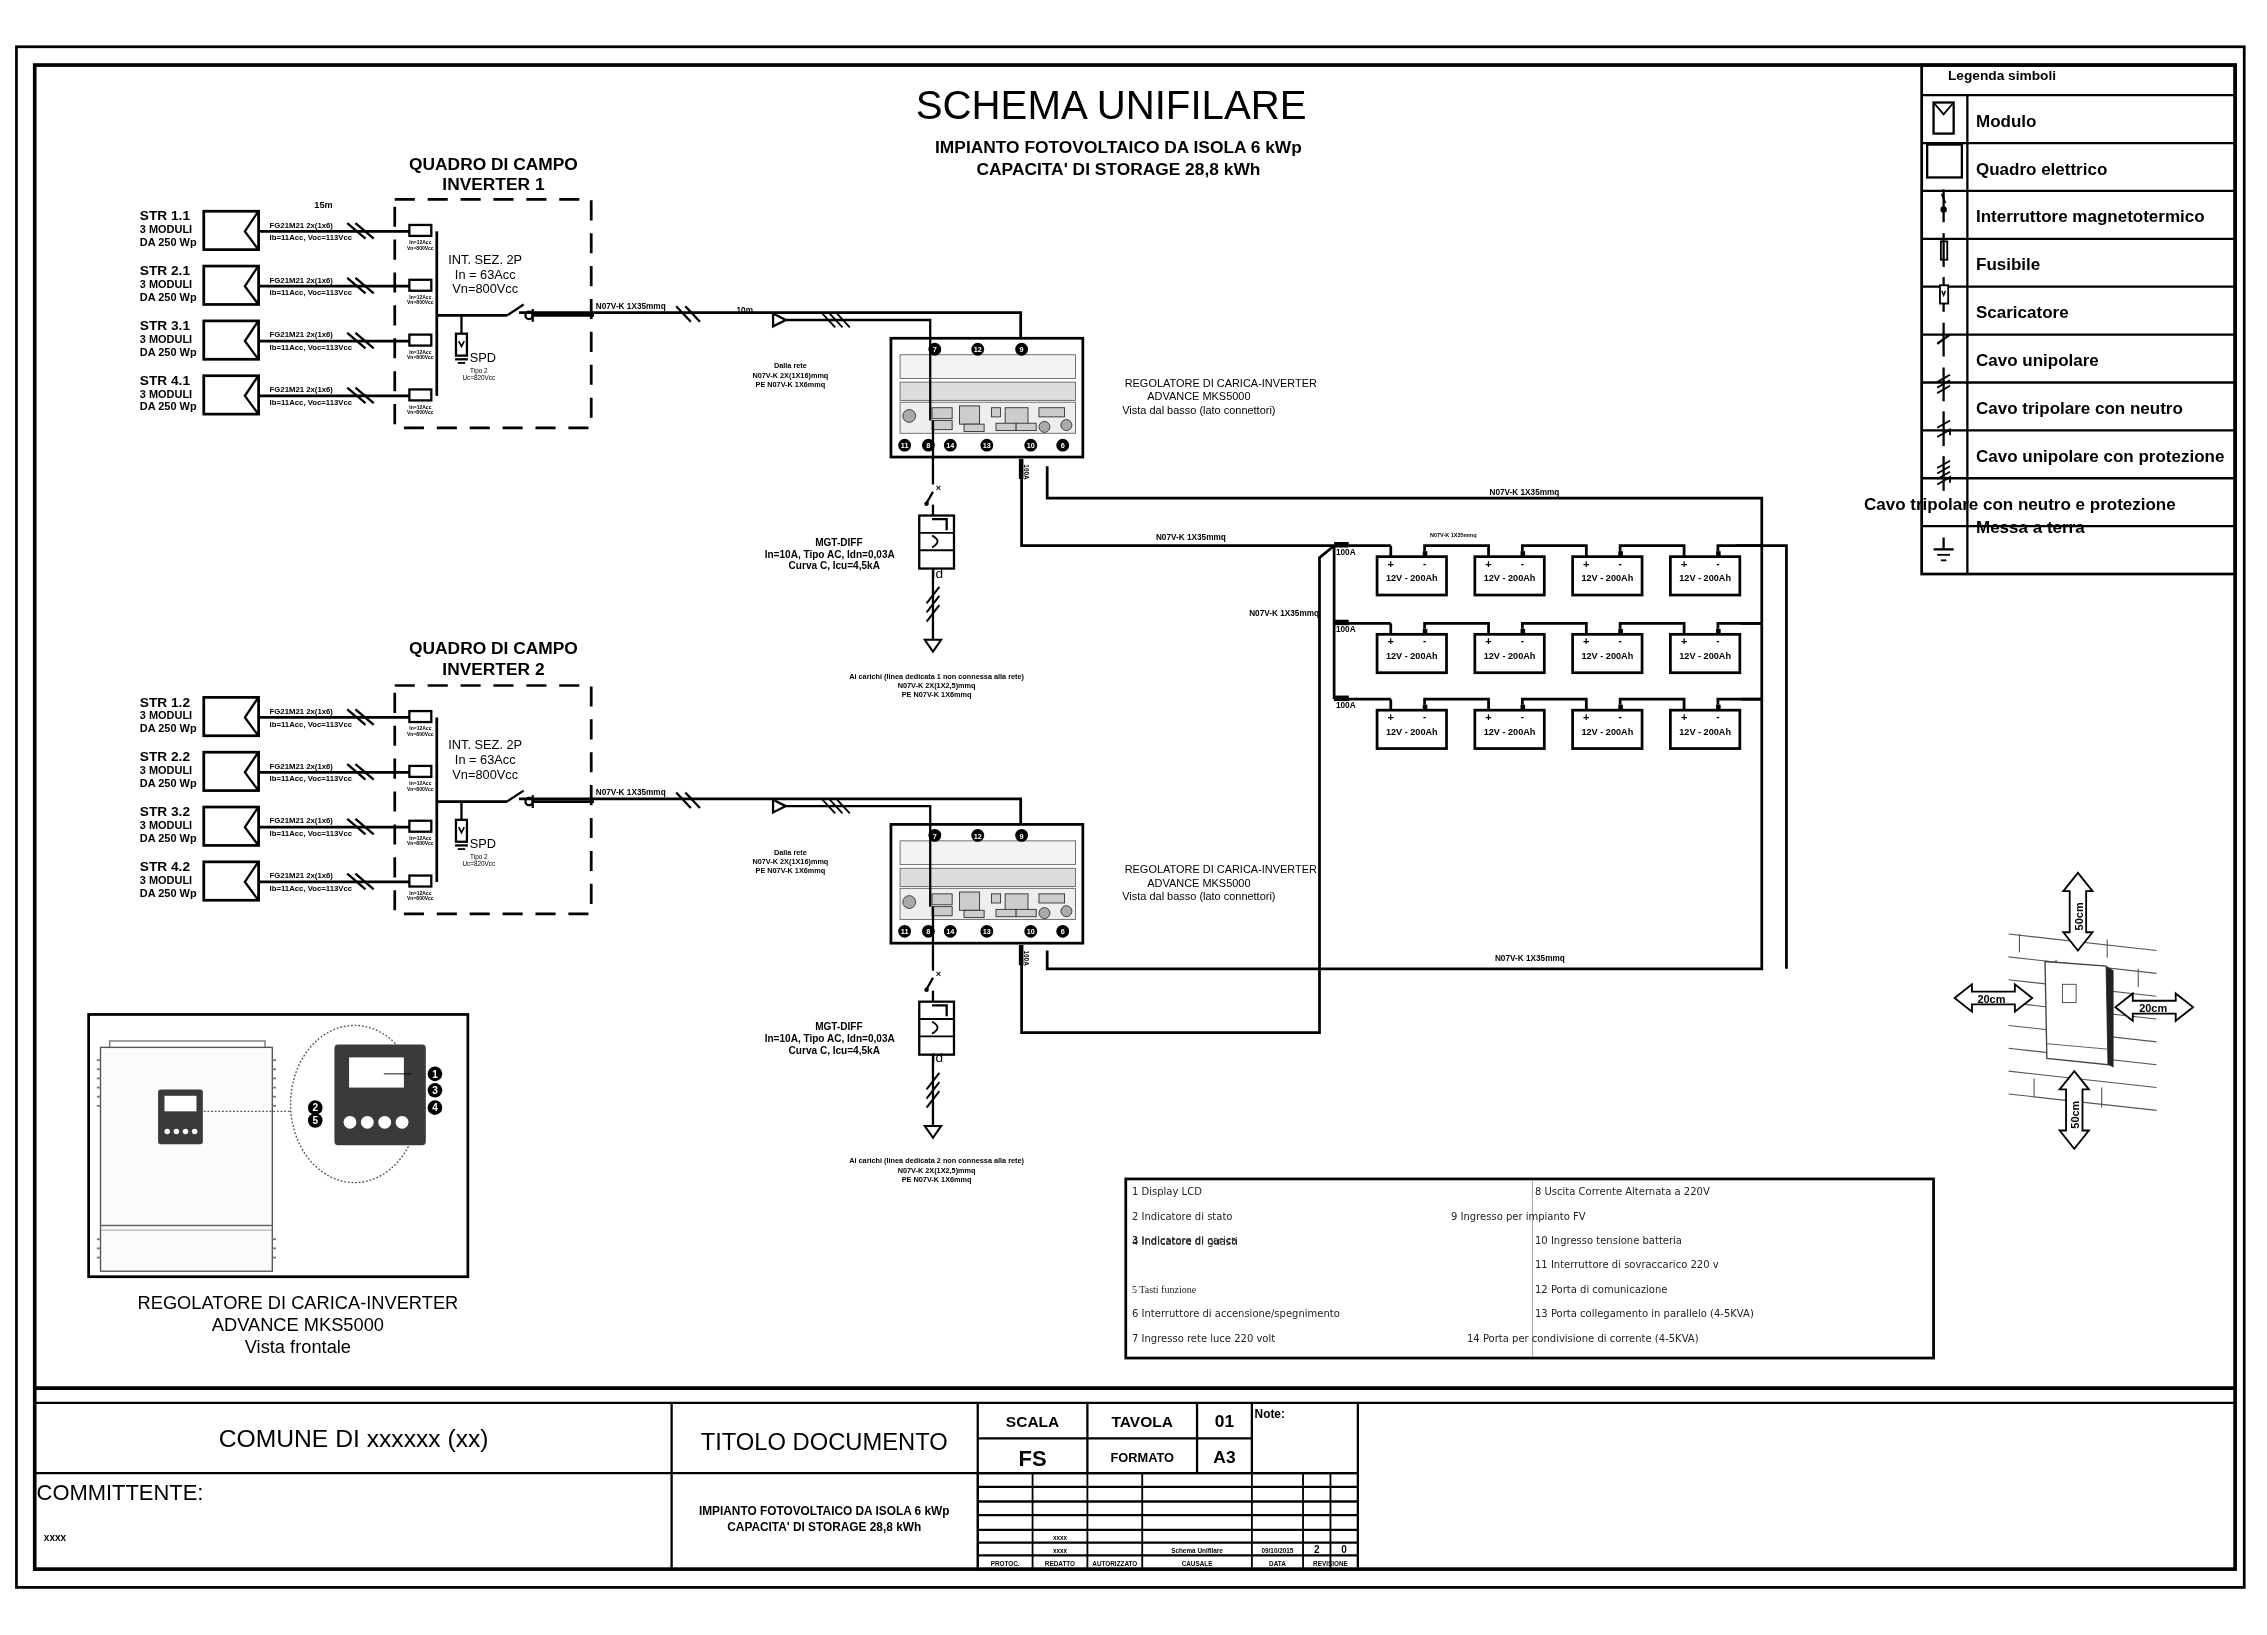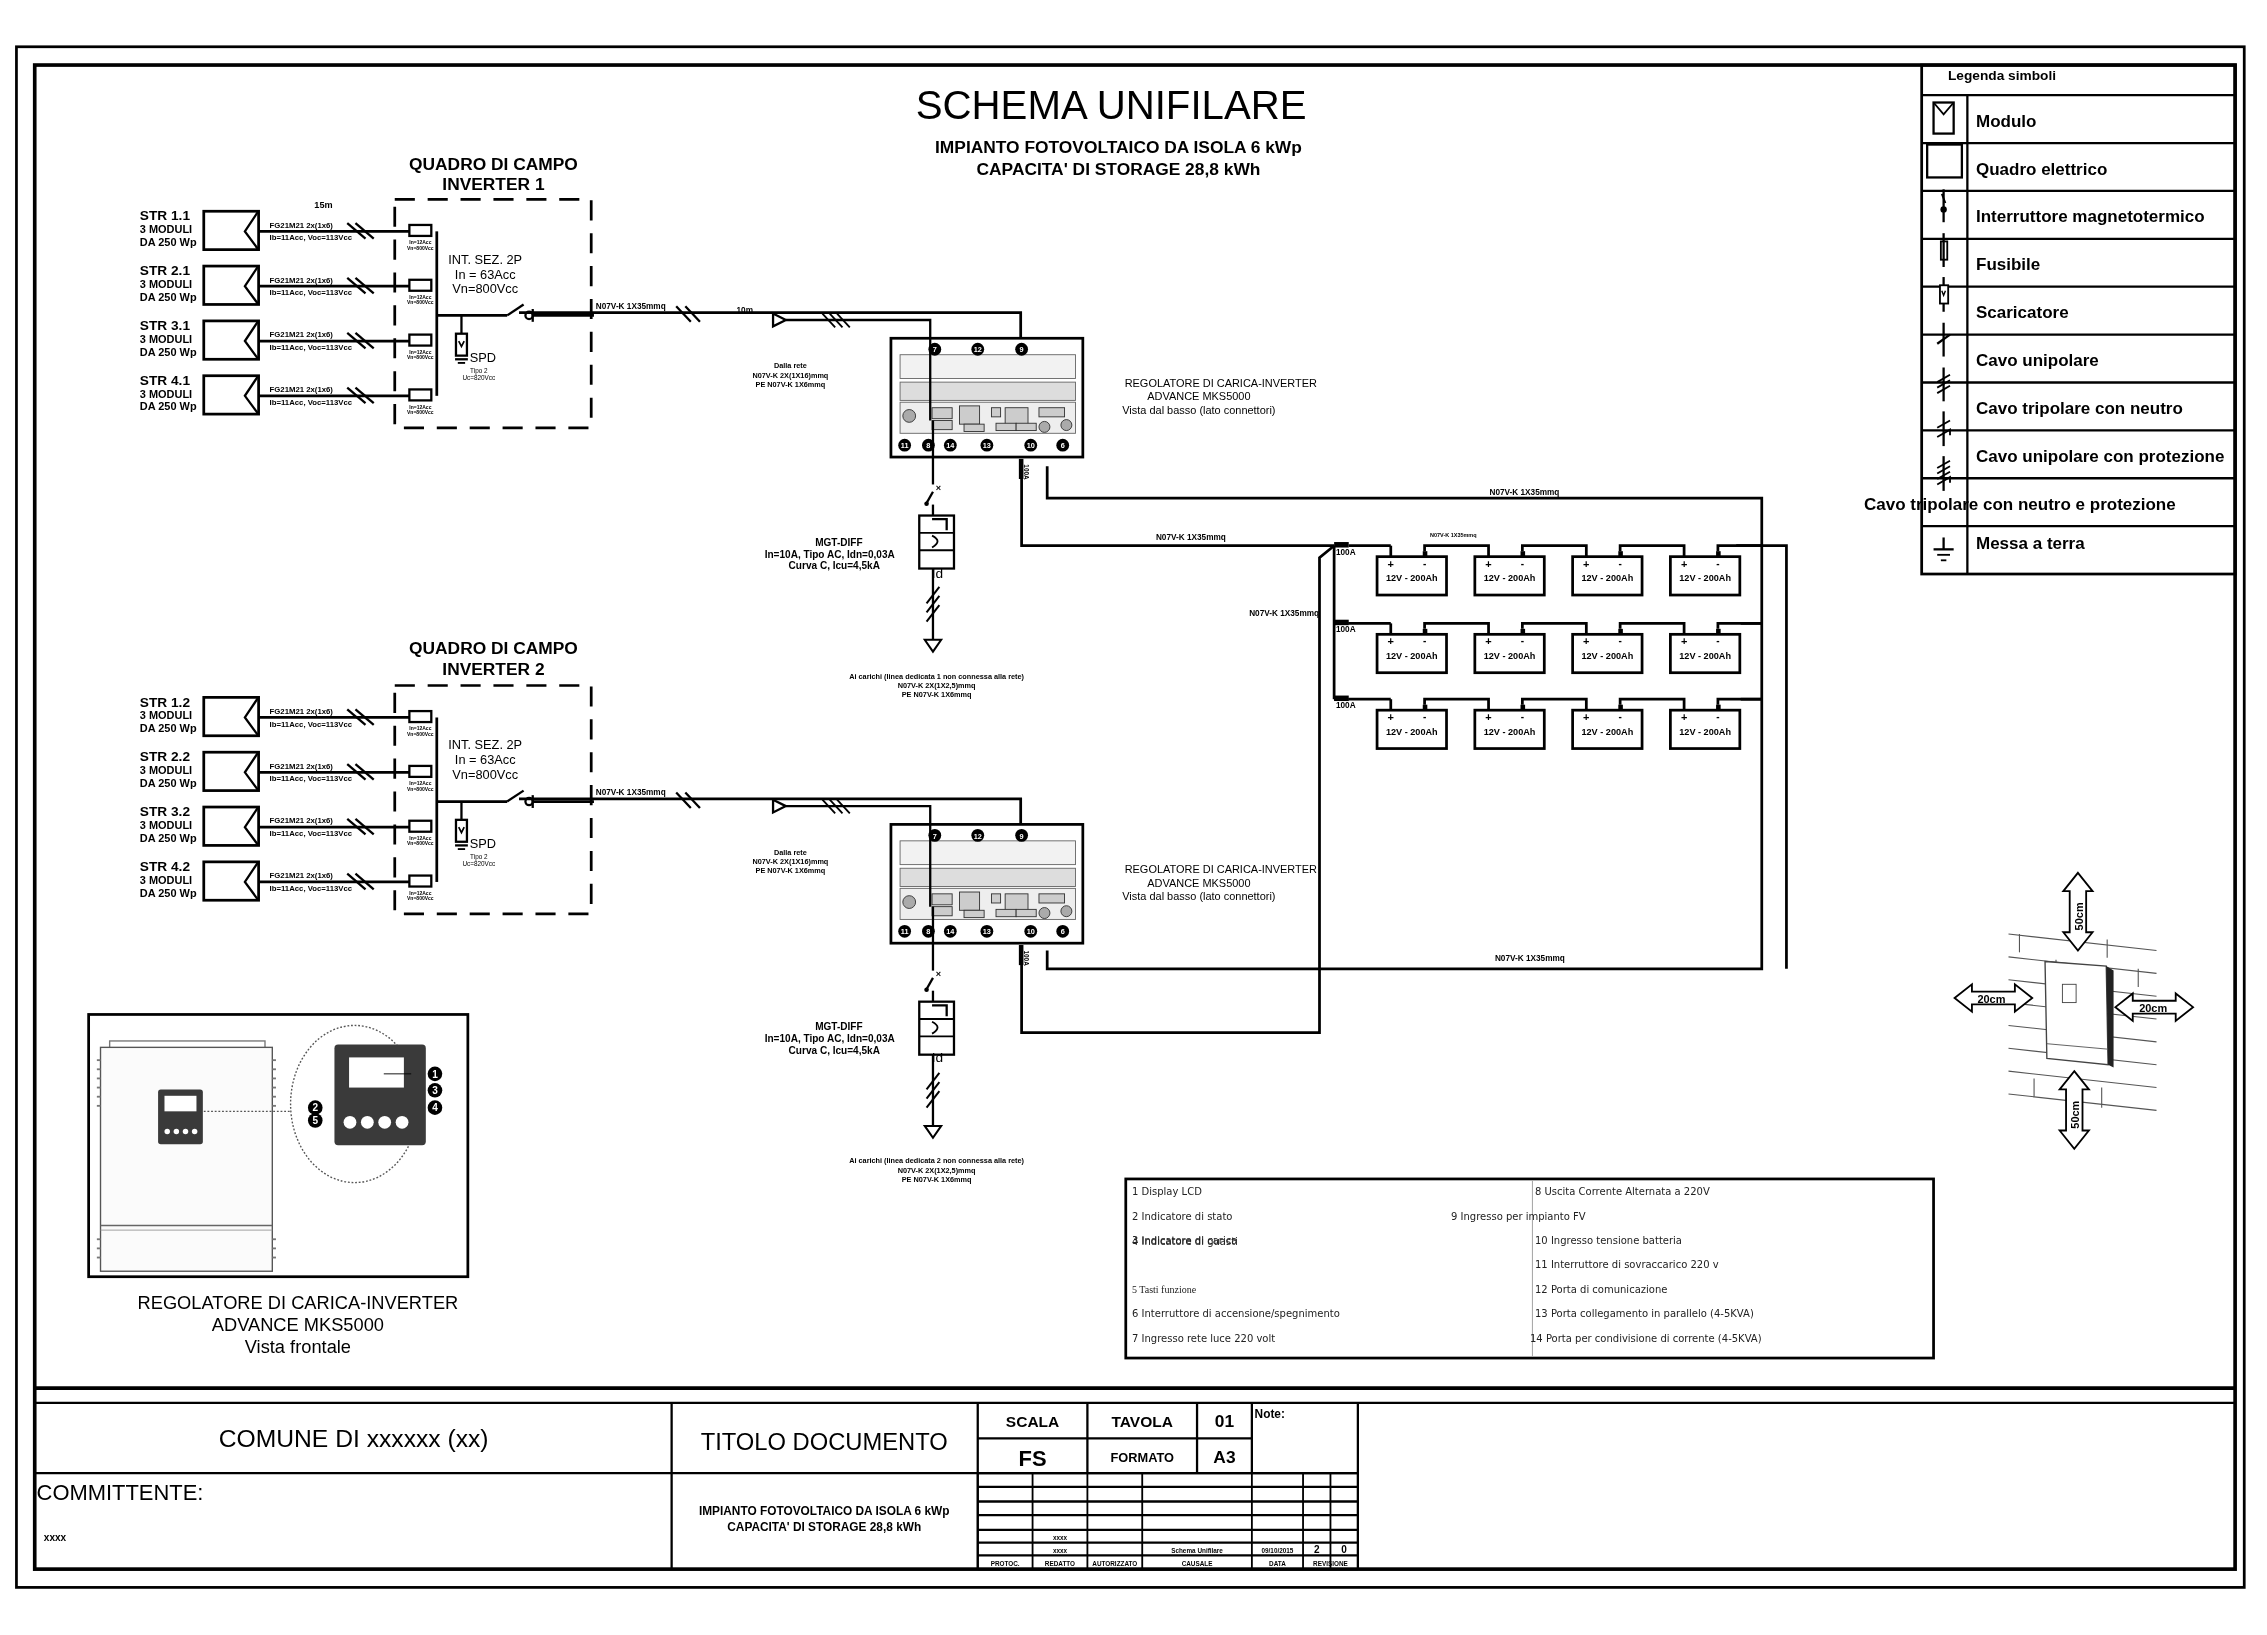--- a/index.html
+++ b/index.html
@@ -801,34 +801,34 @@
 <div id="legend-labels">
     <div class="legend-label" style="left: 1976px; top: 112px;">Modulo</div>
     <div class="legend-label" style="left: 1976px; top: 160px;">Quadro elettrico</div>
     <div class="legend-label" style="left: 1976px; top: 207px;">Interruttore magnetotermico</div>
     <div class="legend-label" style="left: 1976px; top: 255px;">Fusibile</div>
     <div class="legend-label" style="left: 1976px; top: 303px;">Scaricatore</div>
     <div class="legend-label" style="left: 1976px; top: 351px;">Cavo unipolare</div>
     <div class="legend-label" style="left: 1976px; top: 399px;">Cavo tripolare con neutro</div>
     <div class="legend-label" style="left: 1976px; top: 447px;">Cavo unipolare con protezione</div>
     <div class="legend-label" style="left: 1864px; top: 495px;">Cavo tripolare con neutro e protezione</div>
-    <div class="legend-label" style="left: 1976px; top: 534px;">Messa a terra</div>
+    <div class="legend-label" style="left: 1976px; top: 518px;">Messa a terra</div>
   </div>
 
 <div id="notes-left">
     <div class="notes-text" style="left: 1132px; top: 1186px;">1 Display LCD</div>
     <div class="notes-text" style="left: 1132px; top: 1211px;">2 Indicatore di stato</div>
     <div class="notes-text" style="left: 1132px; top: 1235px;">3 Indicatore di carica</div>
     <div class="notes-text" style="left: 1132px; top: 1236px;">4 Indicatore di guasti</div>
     <div class="notes-text" style="left: 1132px; top: 1284px; font-family: Liberation Serif, serif;">5 Tasti funzione</div>
     <div class="notes-text" style="left: 1132px; top: 1308px;">6 Interruttore di accensione/spegnimento</div>
     <div class="notes-text" style="left: 1132px; top: 1333px;">7 Ingresso rete luce 220 volt</div>
   </div>
 <div id="notes-right">
     <div class="notes-text" style="left: 1535px; top: 1186px;">8 Uscita Corrente Alternata a 220V</div>
     <div class="notes-text" style="left: 1451px; top: 1211px;">9 Ingresso per impianto FV</div>
     <div class="notes-text" style="left: 1535px; top: 1235px;">10 Ingresso tensione  batteria</div>
     <div class="notes-text" style="left: 1535px; top: 1259px;">11 Interruttore di sovraccarico 220 v</div>
     <div class="notes-text" style="left: 1535px; top: 1284px;">12 Porta di comunicazione</div>
     <div class="notes-text" style="left: 1535px; top: 1308px;">13 Porta collegamento in parallelo (4-5KVA)</div>
-    <div class="notes-text" style="left: 1530px; top: 1333px;">14 Porta per condivisione di corrente (4-5KVA)</div>
+    <div class="notes-text" style="left: 1467px; top: 1333px;">14 Porta per condivisione di corrente (4-5KVA)</div>
   </div>
 
 
 </body></html>

